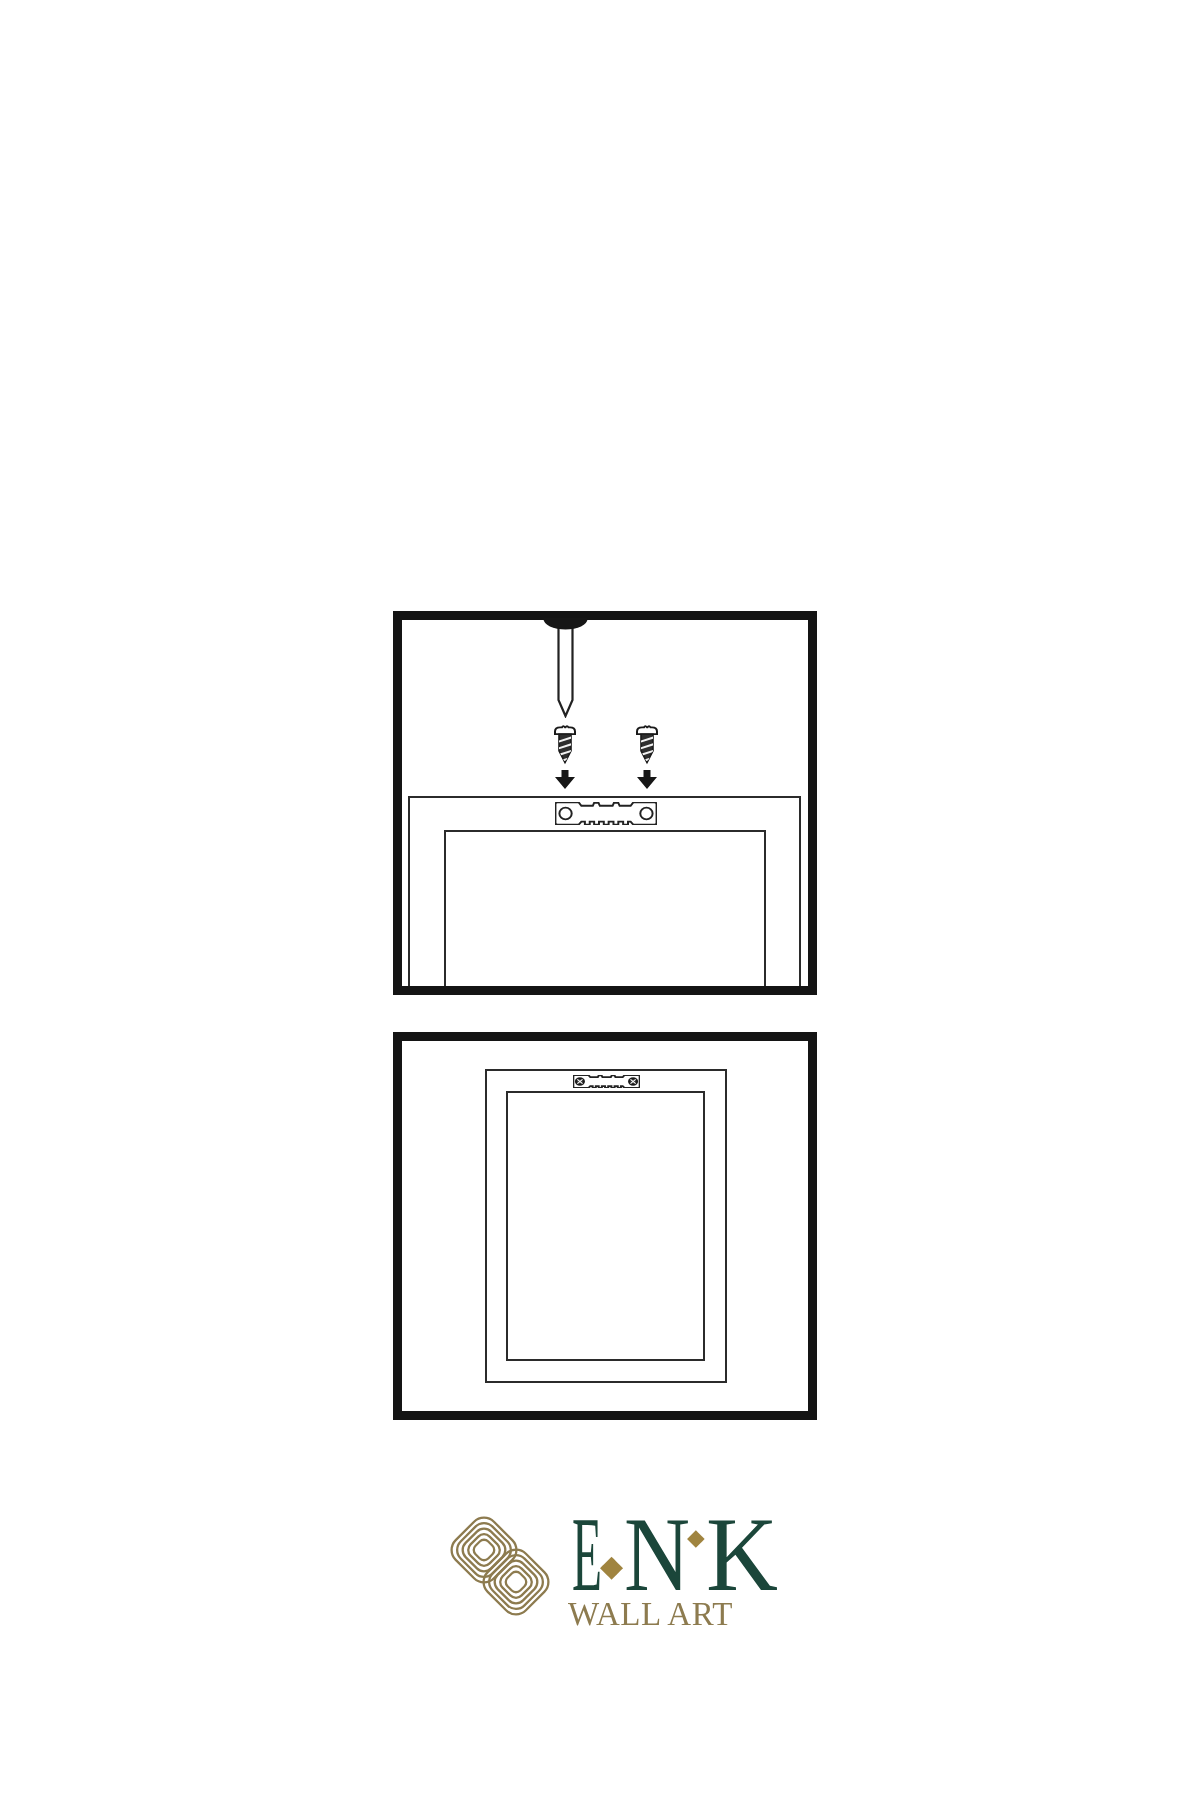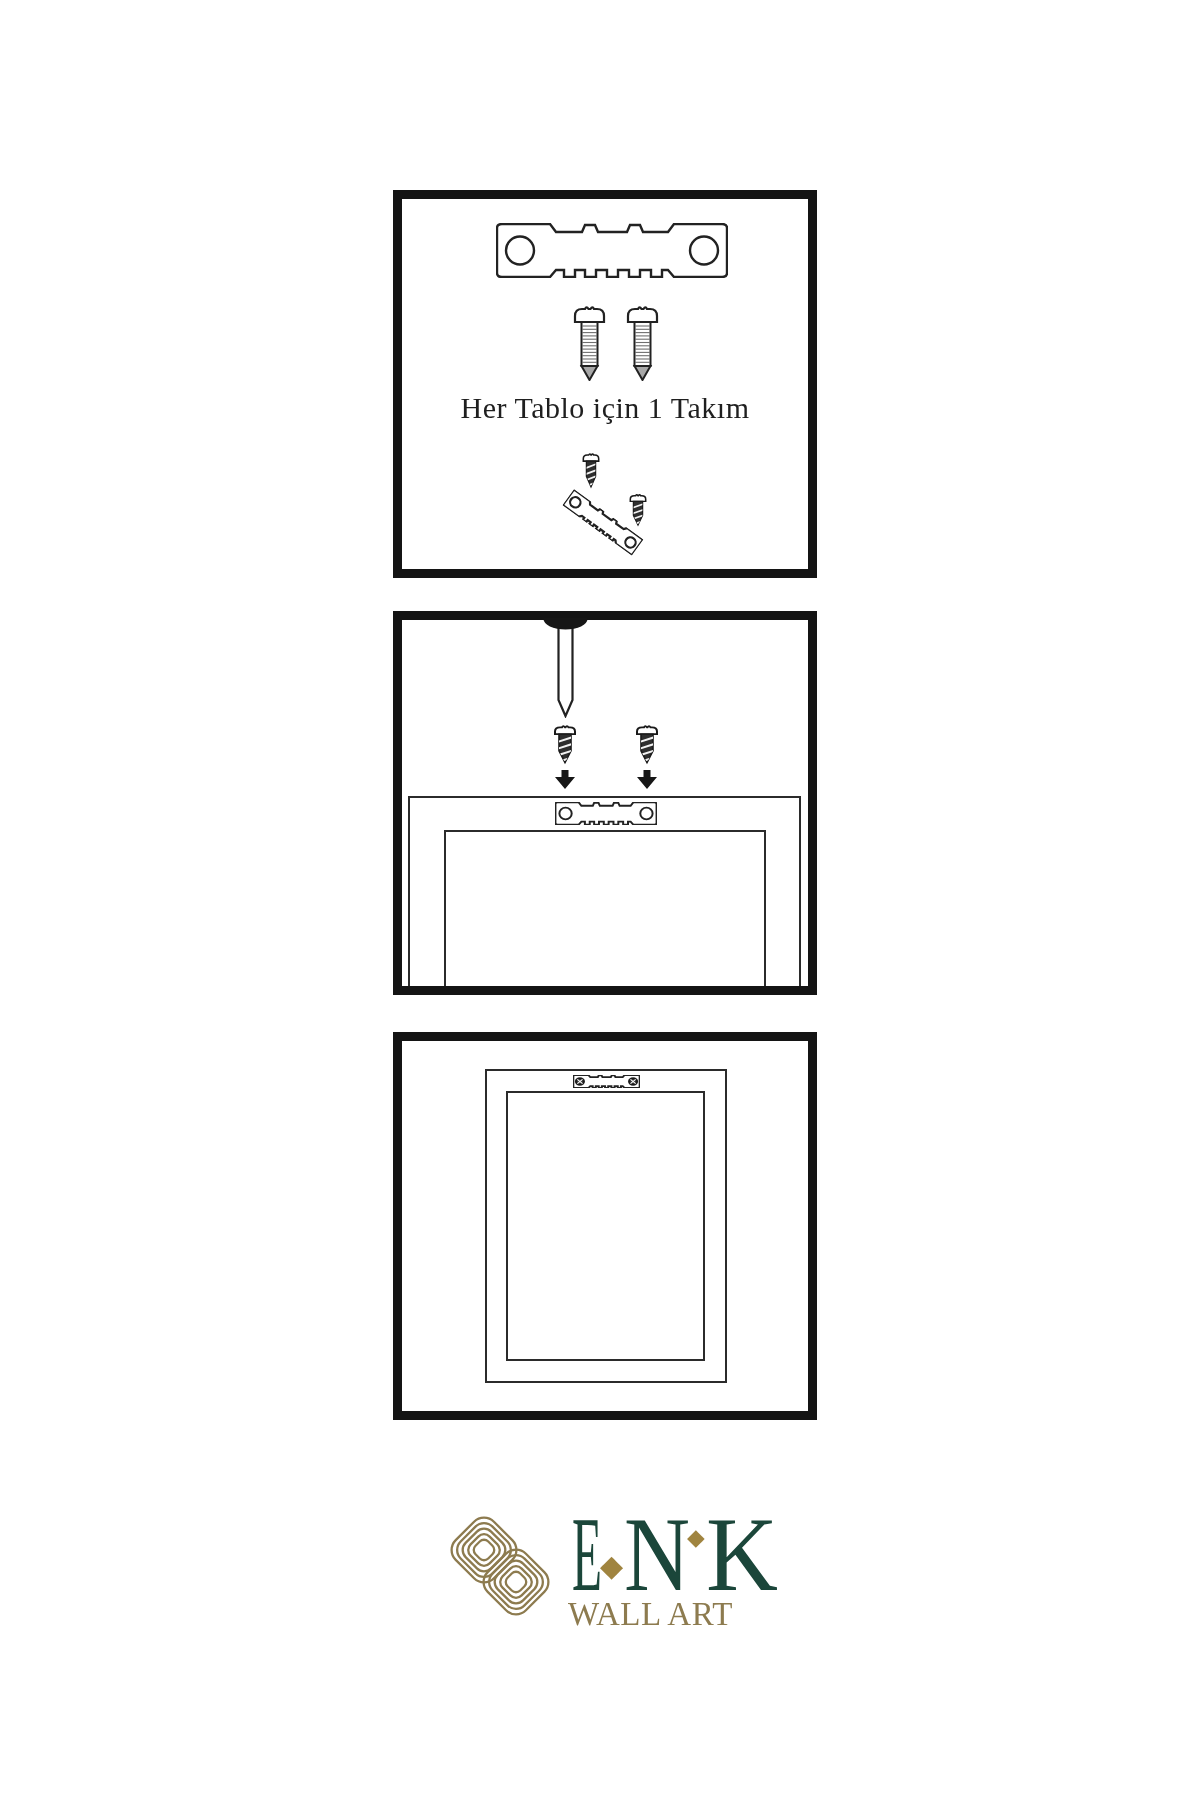--- a/index.html
+++ b/index.html
@@ -67,43 +67,20 @@
       <symbol id="nail-shape" viewBox="0 0 45 100">
         <path d="M15.5,9 V82 L22.5,98 L29.5,82 V9 Z" fill="#ffffff" stroke="#222222" stroke-width="2.2"></path>
         <ellipse cx="22.5" cy="1" rx="22" ry="10.5" fill="#161616"></ellipse>
       </symbol>
       <symbol id="arrow-down" viewBox="0 0 22 19">
         <path d="M7.5,0 H14.5 V7 H21 L11,19 L1,7 H7.5 Z" fill="#161616"></path>
       </symbol>
     </defs>
   </svg>
 
-  <div class="panel" id="panel-step1">
-    <svg class="abs" style="left:94px;top:24px" width="232" height="55" viewBox="0 0 232 55">
-      <use href="#hanger-shape" fill="#ffffff" stroke="#222222" stroke-width="2.4"></use>
-    </svg>
-    <svg class="abs" style="left:170px;top:106px" width="35" height="76" viewBox="0 0 35 76">
-        <use href="#screw-big"></use>
-      </svg>
-    <svg class="abs" style="left:223px;top:106px" width="35" height="76" viewBox="0 0 35 76">
-        <use href="#screw-big"></use>
-      </svg>
-
-    <div class="caption">Her Tablo için 1 Takım</div>
-
-    <svg class="abs" style="left:179px;top:253px" width="20" height="38" viewBox="0 0 26 50" preserveAspectRatio="none">
-      <use href="#screw-dark"></use>
-      </svg>
-    <svg class="abs" style="left:172px;top:290px;transform:rotate(36deg);transform-origin:0 0" width="86" height="20" viewBox="0 0 232 55" preserveAspectRatio="none">
-      <use href="#hanger-shape" fill="#ffffff" stroke="#222222" stroke-width="6"></use>
-    </svg>
-    <svg class="abs" style="left:226px;top:294px" width="20" height="35" viewBox="0 0 26 50" preserveAspectRatio="none">
-      <use href="#screw-dark"></use>
-      </svg>
-  </div>
 
   <div class="panel" id="panel-step2">
     <svg class="abs" style="left:141px;top:-2px" width="45" height="100" viewBox="0 0 45 100">
         <use href="#nail-shape"></use>
       </svg>
 
     <svg class="abs" style="left:150px;top:104px" width="26" height="42" viewBox="0 0 26 50" preserveAspectRatio="none">
       <use href="#screw-dark"></use>
       </svg>
     <svg class="abs" style="left:232px;top:104px" width="26" height="42" viewBox="0 0 26 50" preserveAspectRatio="none">

